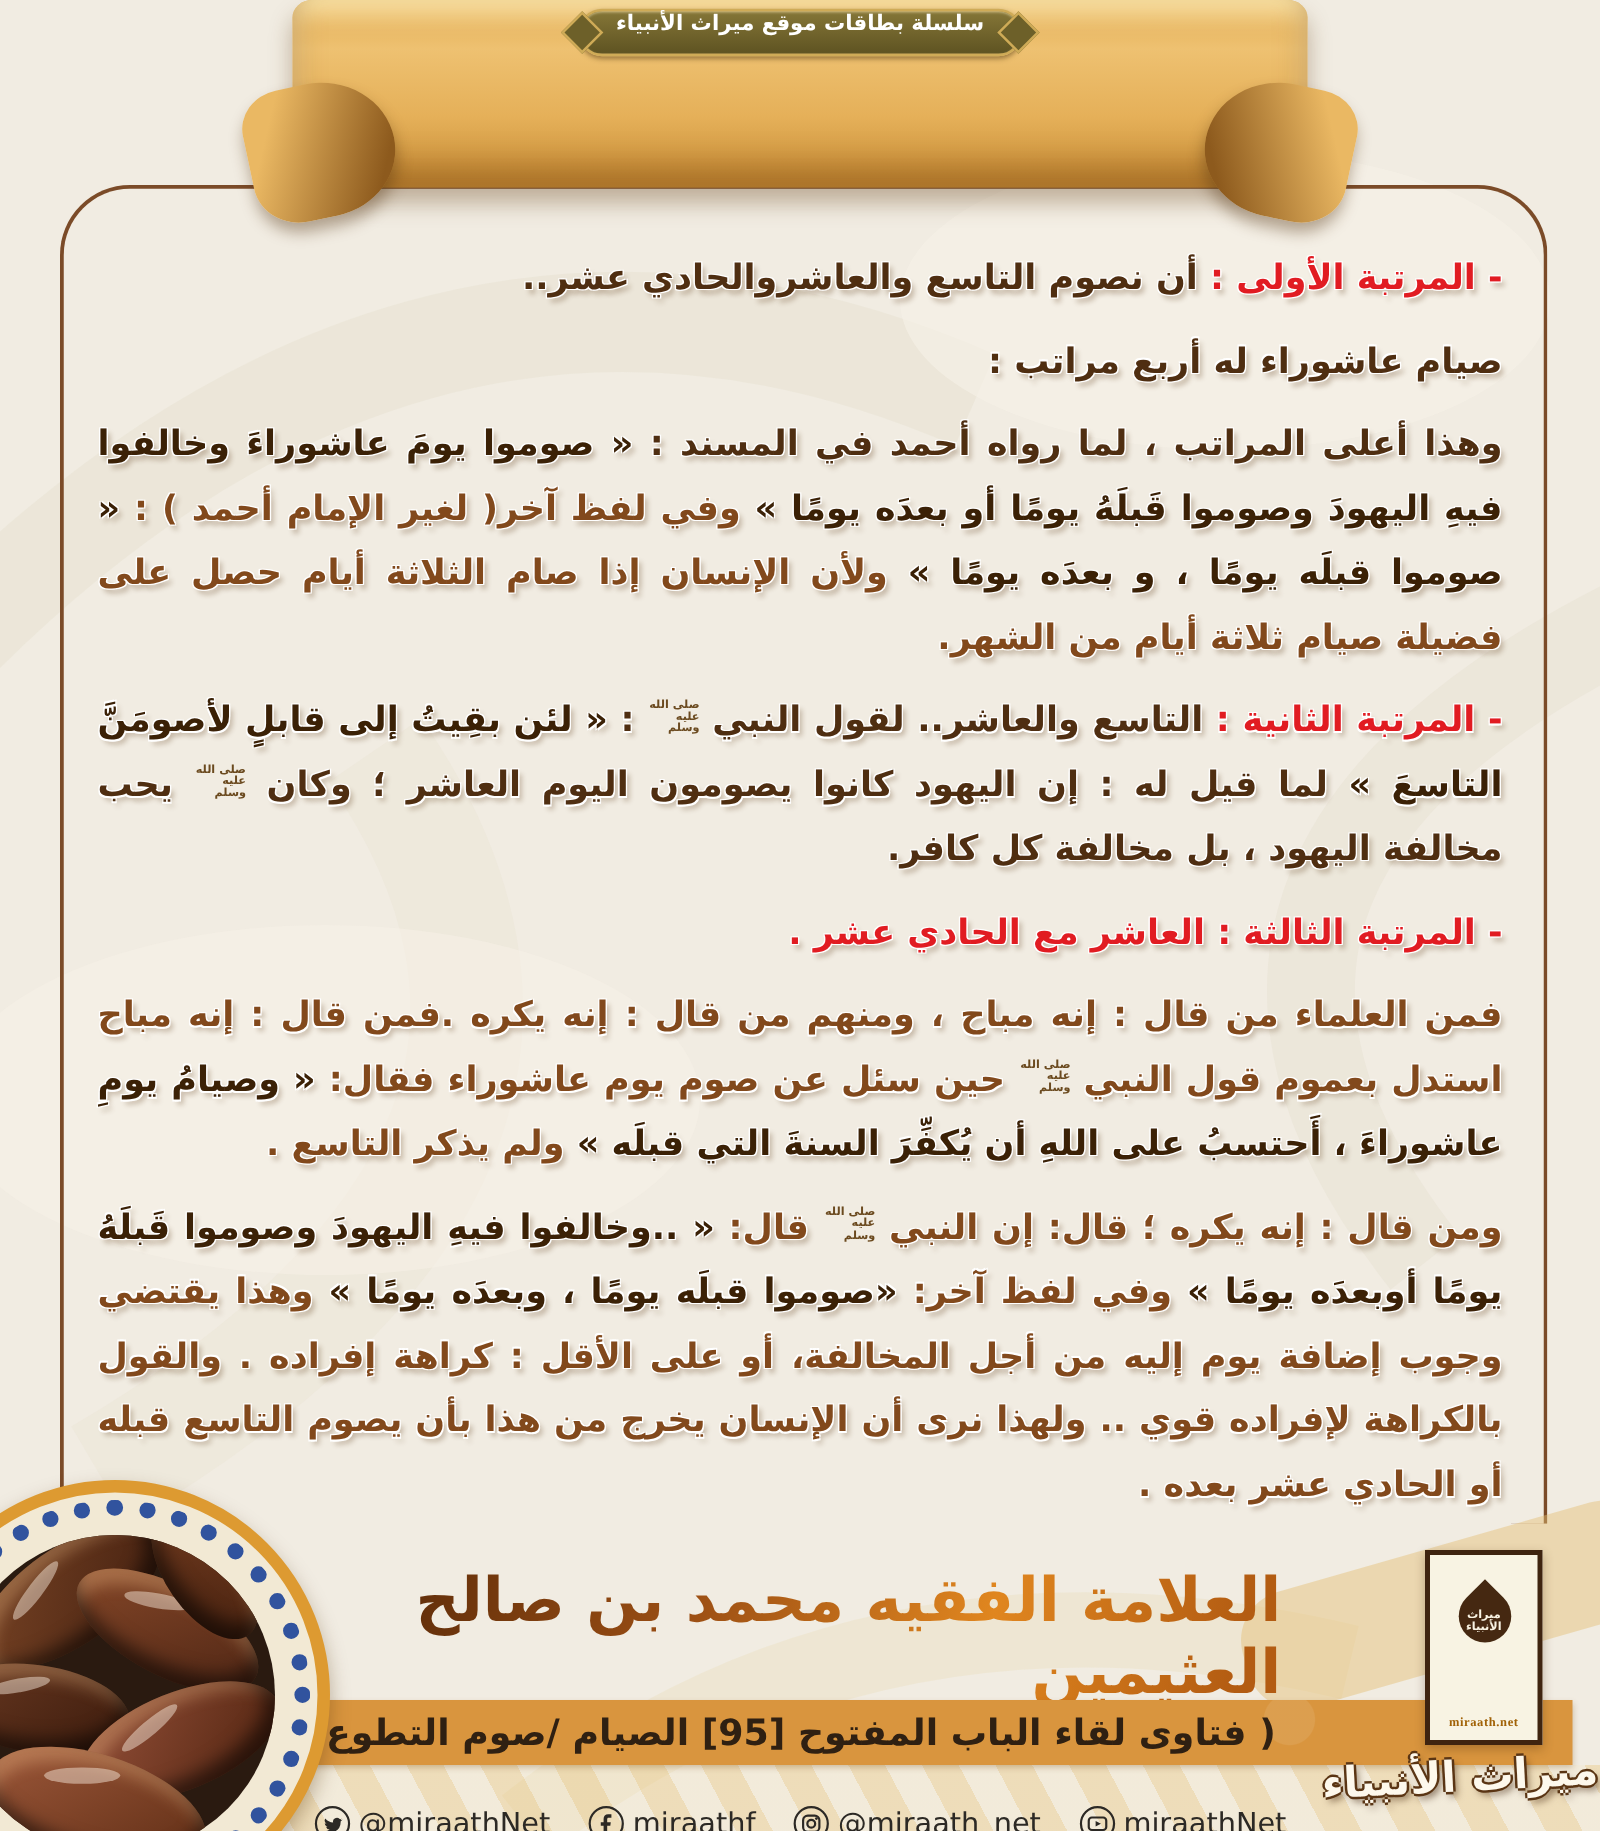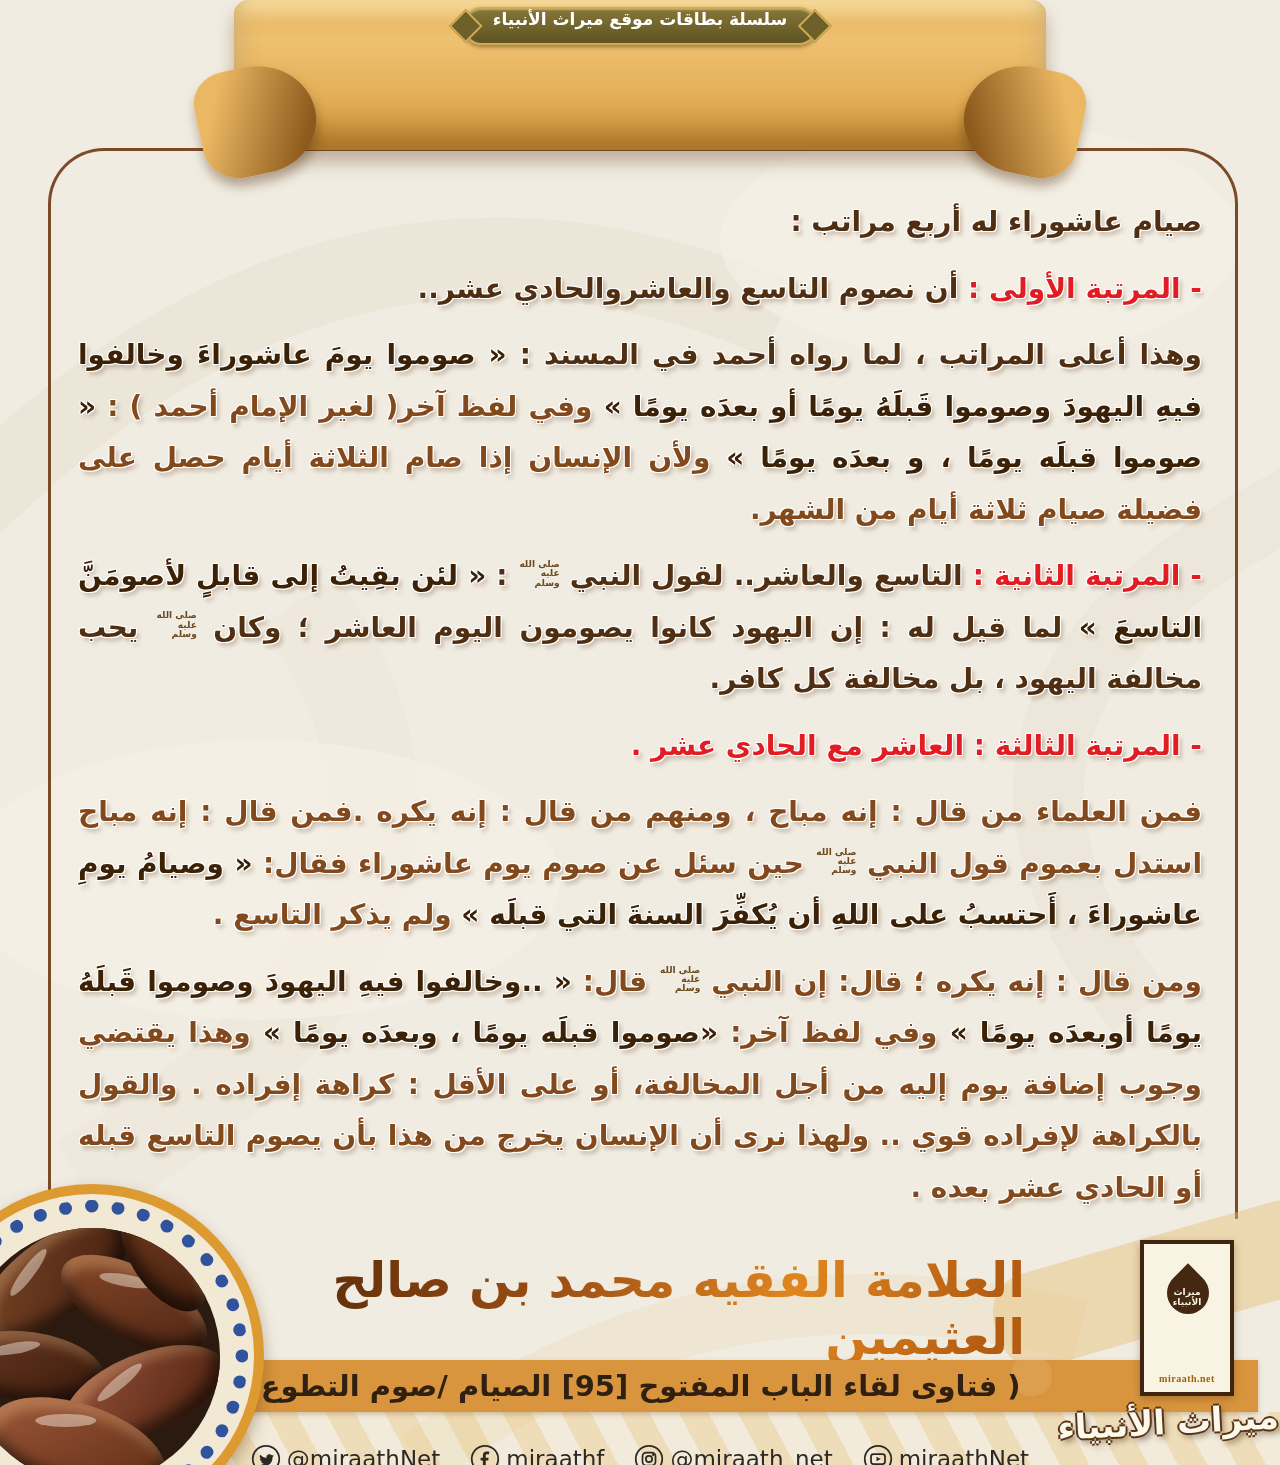--- a/index.html
+++ b/index.html
@@ -183,22 +183,22 @@
     <div class="curl curl-left"></div>
     <div class="curl curl-right"></div>
     <div class="badge">
       <span class="badge-end left"></span>
       <span>سلسلة بطاقات موقع ميراث الأنبياء</span>
       <span class="badge-end right"></span>
     </div>
   </div>
 
   <div class="content" id="content">
+      <p class="para"><span class="seg-red">- المرتبة الأولى : </span><span class="seg-dark">أن نصوم التاسع والعاشروالحادي عشر..</span></p>
       <p class="para"><span class="seg-dark">صيام عاشوراء له أربع مراتب :</span></p>
-      <p class="para"><span class="seg-red">- المرتبة الأولى : </span><span class="seg-dark">أن نصوم التاسع والعاشروالحادي عشر..</span></p>
       <p class="para"><span class="seg-dark">وهذا أعلى المراتب ، لما رواه أحمد في المسند : </span><span class="seg-quote">« صوموا يومَ عاشوراءَ وخالفوا فيهِ اليهودَ وصوموا قَبلَهُ يومًا أو بعدَه يومًا »</span><span class="seg-body"> وفي لفظ آخر( لغير الإمام أحمد ) : </span><span class="seg-quote">« صوموا قبلَه يومًا ، و بعدَه يومًا »</span><span class="seg-body"> ولأن الإنسان إذا صام الثلاثة أيام حصل على فضيلة صيام ثلاثة أيام من الشهر.</span></p>
       <p class="para"><span class="seg-red">- المرتبة الثانية : </span><span class="seg-dark">التاسع والعاشر.. لقول النبي </span><span class="seg-pbuh">صلى الله عليه وسلم</span><span class="seg-dark"> : </span><span class="seg-quote">« لئن بقِيتُ إلى قابلٍ لأصومَنَّ التاسعَ »</span><span class="seg-dark"> لما قيل له : إن اليهود كانوا يصومون اليوم العاشر ؛ وكان </span><span class="seg-pbuh">صلى الله عليه وسلم</span><span class="seg-dark"> يحب مخالفة اليهود ، بل مخالفة كل كافر.</span></p>
       <p class="para"><span class="seg-red">- المرتبة الثالثة : العاشر مع الحادي عشر .</span></p>
       <p class="para"><span class="seg-body">فمن العلماء من قال : إنه مباح ، ومنهم من قال : إنه يكره .فمن قال : إنه مباح استدل بعموم قول النبي </span><span class="seg-pbuh">صلى الله عليه وسلم</span><span class="seg-body"> حين سئل عن صوم يوم عاشوراء فقال: </span><span class="seg-quote">« وصيامُ يومِ عاشوراءَ ، أَحتسبُ على اللهِ أن يُكفِّرَ السنةَ التي قبلَه »</span><span class="seg-body"> ولم يذكر التاسع .</span></p>
       <p class="para"><span class="seg-body">ومن قال : إنه يكره ؛ قال: إن النبي </span><span class="seg-pbuh">صلى الله عليه وسلم</span><span class="seg-body"> قال: </span><span class="seg-quote">« ..وخالفوا فيهِ اليهودَ وصوموا قَبلَهُ يومًا أوبعدَه يومًا »</span><span class="seg-body"> وفي لفظ آخر: </span><span class="seg-quote">«صوموا قبلَه يومًا ، وبعدَه يومًا »</span><span class="seg-body"> وهذا يقتضي وجوب إضافة يوم إليه من أجل المخالفة، أو على الأقل : كراهة إفراده . والقول بالكراهة لإفراده قوي .. ولهذا نرى أن الإنسان يخرج من هذا بأن يصوم التاسع قبله أو الحادي عشر بعده .</span></p>
     </div>
 
   <div class="signature">العلامة الفقيه محمد بن صالح العثيمين</div>
 
   <div class="band">

